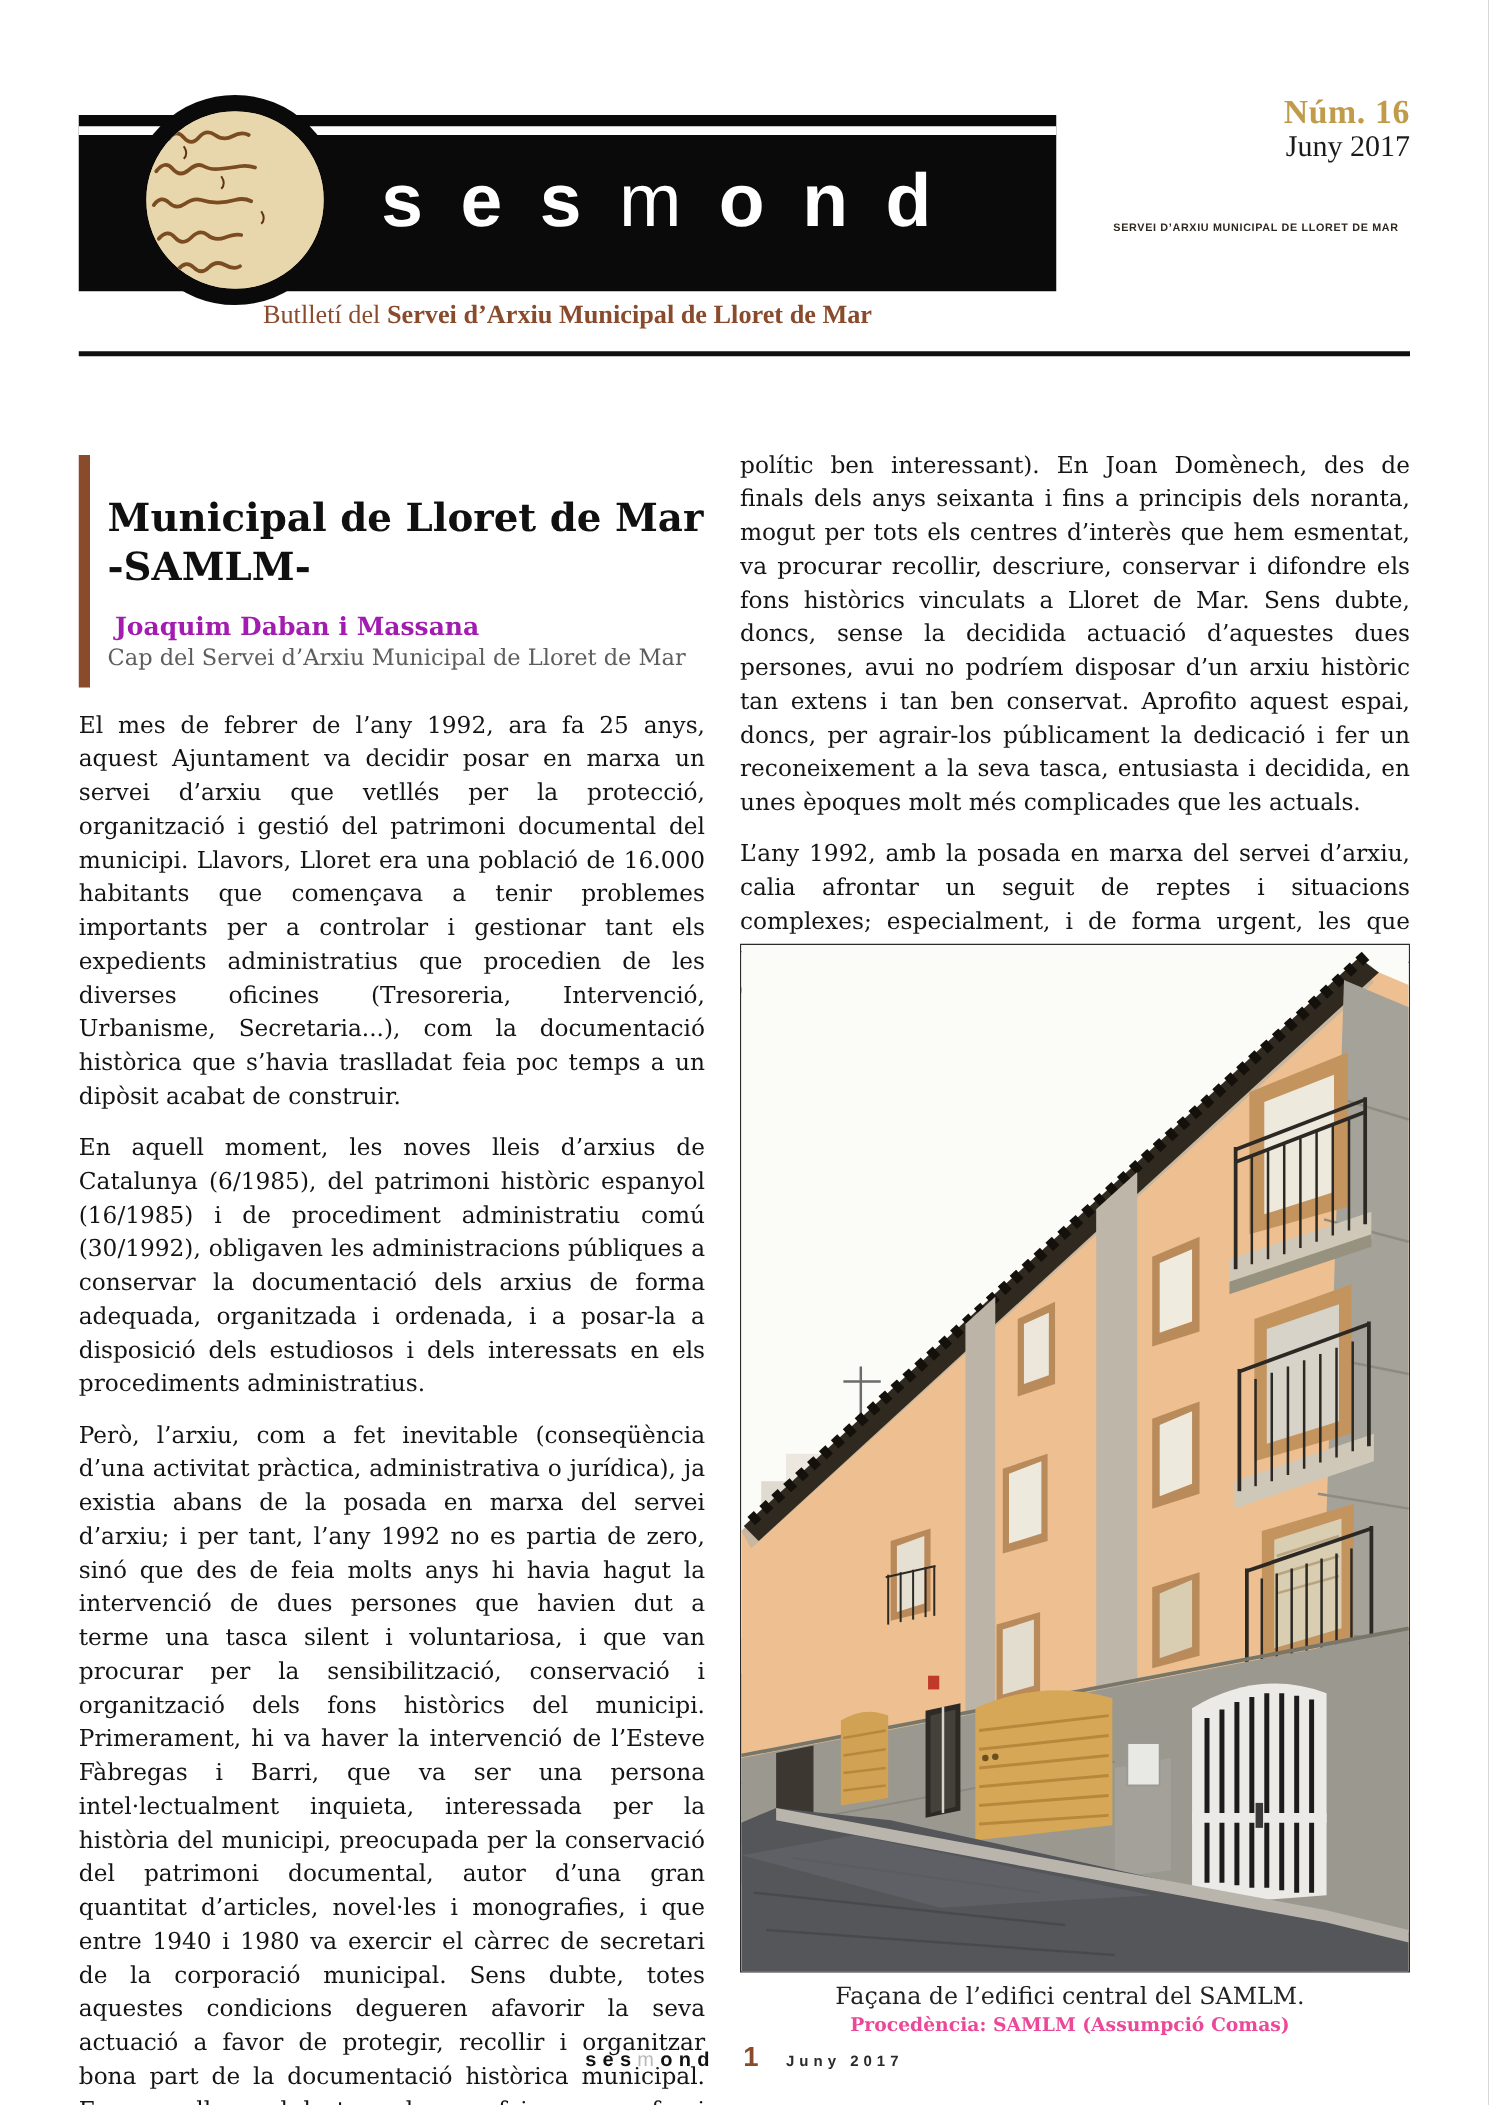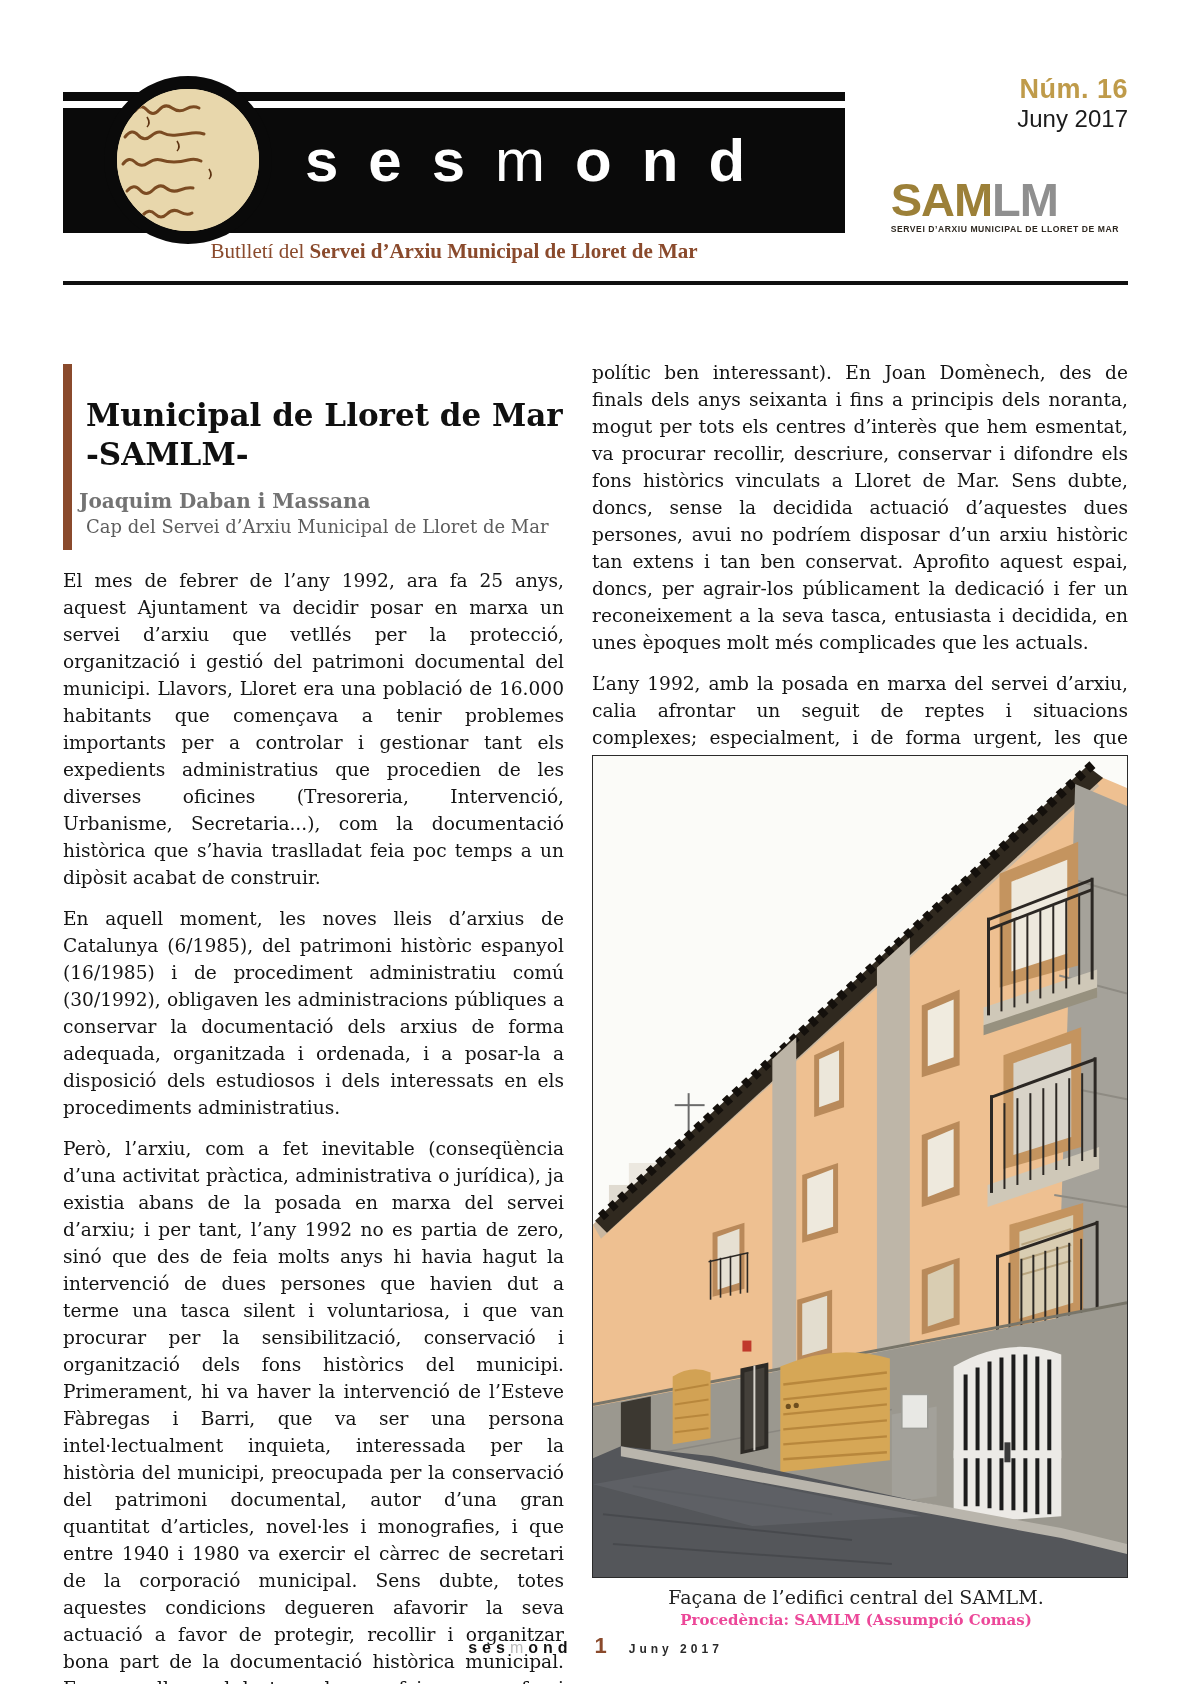--- a/index.html
+++ b/index.html
@@ -1,21 +1,21 @@
 <!DOCTYPE html>
 <html><head>
 <meta charset="utf-8">
 <style>
   html,body{margin:0;padding:0;background:#9a9a9a;}
   .page{position:relative;width:1191px;height:1684px;margin:0 auto;background:#ffffff;
         font-family:"DejaVu Serif", serif;overflow:hidden;}
 
   
   .issue-info{position:absolute;top:74px;right:63px;text-align:right;
-              font-family:Liberation Sans, sans-serif;line-height:1.15;}
+              font-family:Liberation Serif, serif;line-height:1.15;}
   .issue-number{color:#bf9b4a;font-weight:bold;font-size:27px;letter-spacing:0.5px;}
   .issue-date{color:#1b1b1b;font-size:24px;}
 
   .banner{position:absolute;left:63px;top:92px;width:782px;height:141px;background:#0a0a0a;}
   .banner-stripe{position:absolute;top:9px;left:0;width:100%;height:7px;background:#ffffff;}
   .banner-logo{position:absolute;left:242px;top:50%;transform:translateY(-54%);
                color:#ffffff;font-family:"Liberation Sans", sans-serif;font-size:60px;
                letter-spacing:30px;white-space:nowrap;}
   .banner-logo .lg-b{font-weight:700;}
   .banner-logo .lg-m{font-weight:400;}
@@ -38,21 +38,21 @@
   .rule{position:absolute;left:63px;top:281px;width:1065px;height:4px;background:#101010;}
 
   .section-title{position:absolute;left:0;top:312px;width:100%;text-align:center;
                  font-family:"Liberation Sans", sans-serif;font-size:27px;color:#c2a14e;
                  letter-spacing:0.5px;}
 
   
   .article-header{position:absolute;left:63px;top:357px;width:505px;}
   .title-bar{position:absolute;left:0;top:7px;width:9px;height:186px;background:#8a4a2c;}
   .article-title{margin:0 0 0 23px;font-weight:bold;font-size:31px;line-height:39px;color:#101010;}
-  .article-author{margin:15px 0 0 16px;font-weight:bold;font-size:20px;color:#737373;}
+  .article-author{margin:15px 0 0 29px;font-weight:bold;font-size:20px;color:#a21caf;}
   .article-role{margin:3px 0 0 23px;font-size:18px;color:#5d5d5d;}
 
   
   .col-left{position:absolute;left:63px;top:567px;width:501px;}
   .col-right{position:absolute;left:592px;top:359px;width:536px;}
   .body-text p{margin:0 0 14px 0;font-size:18.6px;line-height:27px;text-align:justify;color:#141414;}
 
   
   .figure{position:absolute;left:592px;top:755px;width:528px;}
   .photo{display:block;width:536px;height:823px;border:1px solid #2b2b2b;box-sizing:border-box;}
@@ -94,21 +94,20 @@
       </g>
       <g fill="none" stroke="#5e3413" stroke-width="1.6">
         <path d="M30,28 q4,6 0,10"></path>
         <path d="M60,52 q4,6 0,10"></path>
         <path d="M92,80 q4,6 0,10"></path>
       </g>
     </svg>
   </div>
 
   <div class="samlm">
-    <div class="samlm-name"><span class="samlm-sam">SAM</span><span class="samlm-lm">LM</span></div>
     <div class="samlm-tagline">SERVEI D’ARXIU MUNICIPAL DE LLORET DE MAR</div>
   </div>
 
   <div class="subtitle"><span>Butlletí del </span><span class="sub-bold">Servei d’Arxiu Municipal de Lloret de Mar</span></div>
 
   <div class="rule"></div>
 
 
   <div class="article-header">
     <div class="title-bar"></div>

